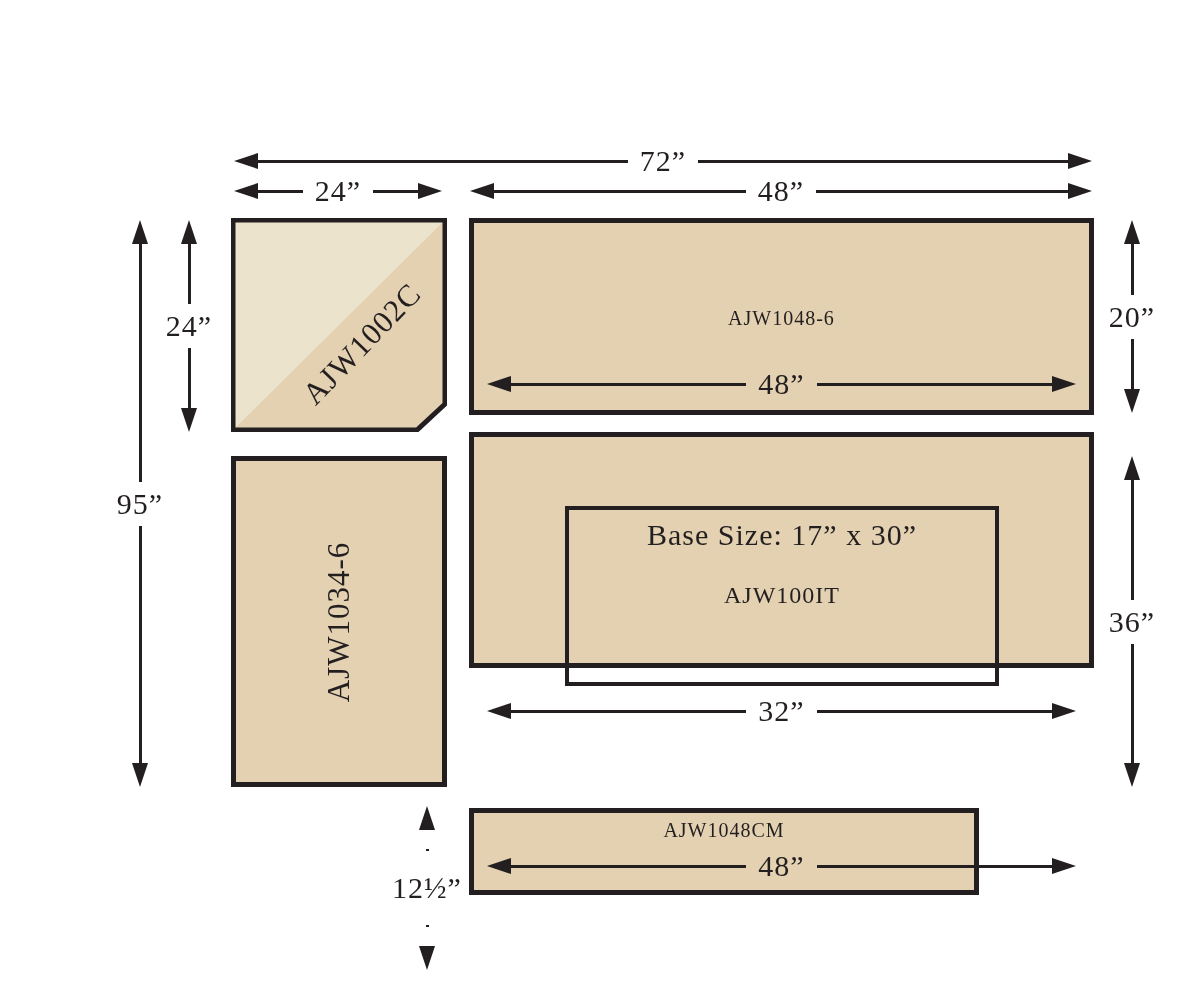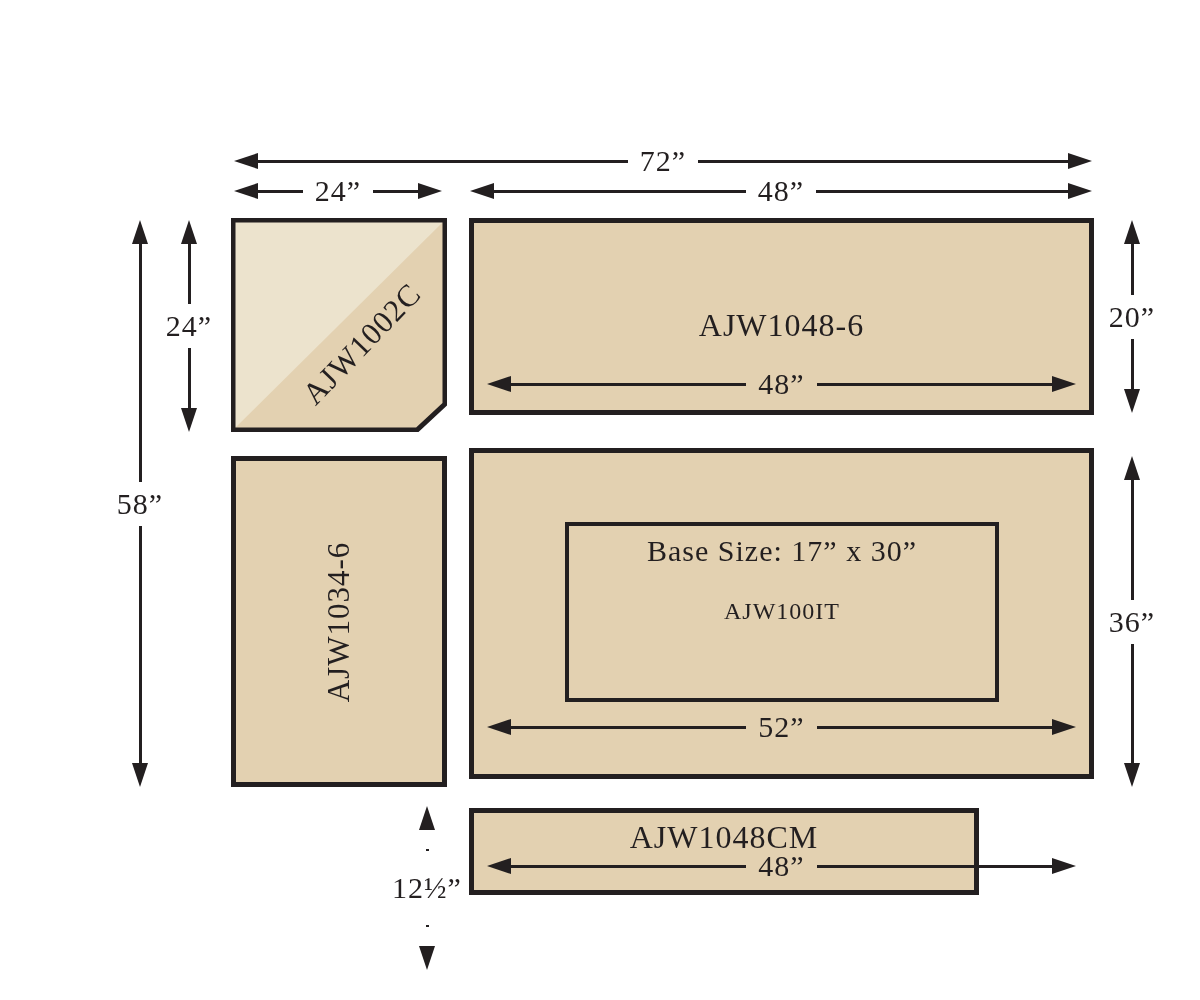--- a/index.html
+++ b/index.html
@@ -15,21 +15,21 @@
     overflow:hidden;
     margin-left:37px;
   }
   
   .piece{
     position:absolute;box-sizing:border-box;border:5px solid var(--ink);
     background:var(--surface);
   }
   .piece-label{
     position:absolute;left:0;right:0;text-align:center;
-    font-size:32px;letter-spacing:1px;white-space:nowrap;
+    font-size:20px;letter-spacing:1px;white-space:nowrap;
   }
   .rot-center{
     position:absolute;left:50%;top:50%;white-space:nowrap;
     font-size:31px;letter-spacing:1px;
   }
   .corner-wrap{position:absolute;}
   .corner-label{
     position:absolute;white-space:nowrap;font-size:31px;letter-spacing:1px;
     transform:translate(-50%,-50%) rotate(-46deg);
   }
@@ -77,21 +77,21 @@
     <span class="ah ah-left"></span>
     <span class="dline-h"></span>
     <span class="dlabel">48”</span>
     <span class="dline-h"></span>
     <span class="ah ah-right"></span>
   </div>
 
   <div class="vdim" style="left:58px;top:220px;height:567px;">
     <span class="ah ah-up"></span>
     <span class="dline-v"></span>
-    <span class="dlabel">58”</span>
+    <span class="dlabel">95”</span>
     <span class="dline-v"></span>
     <span class="ah ah-down"></span>
   </div>
 
   <div class="vdim" style="left:107px;top:220px;height:212px;">
     <span class="ah ah-up"></span>
     <span class="dline-v"></span>
     <span class="dlabel">24”</span>
     <span class="dline-v"></span>
     <span class="ah ah-down"></span>
@@ -139,29 +139,29 @@
       <span class="dlabel">48”</span>
       <span class="dline-h"></span>
       <span class="ah ah-right"></span>
     </div>
   </div>
 
   <div class="piece" style="left:194px;top:456px;width:216px;height:331px;">
     <span class="rot-center" style="transform:translate(-50%,-50%) rotate(-90deg);">AJW1034-6</span>
   </div>
 
-  <div class="piece" style="left:432px;top:448px;width:625px;height:331px;">
+  <div class="piece" style="left:432px;top:432px;width:625px;height:236px;">
     <div class="inner-rect" style="left:91px;top:69px;width:434px;height:180px;">
       <div class="line1">Base Size: 17” x 30”</div>
       <div class="line2">AJW100IT</div>
     </div>
     <div class="hdim" style="left:13px;top:258px;width:589px;">
       <span class="ah ah-left"></span>
       <span class="dline-h"></span>
-      <span class="dlabel">52”</span>
+      <span class="dlabel">32”</span>
       <span class="dline-h"></span>
       <span class="ah ah-right"></span>
     </div>
   </div>
 
   <div class="piece" style="left:432px;top:808px;width:510px;height:87px;">
     <div class="piece-label" style="top:6px;">AJW1048CM</div>
     <div class="hdim" style="left:13px;top:37px;width:589px;">
       <span class="ah ah-left"></span>
       <span class="dline-h"></span>

